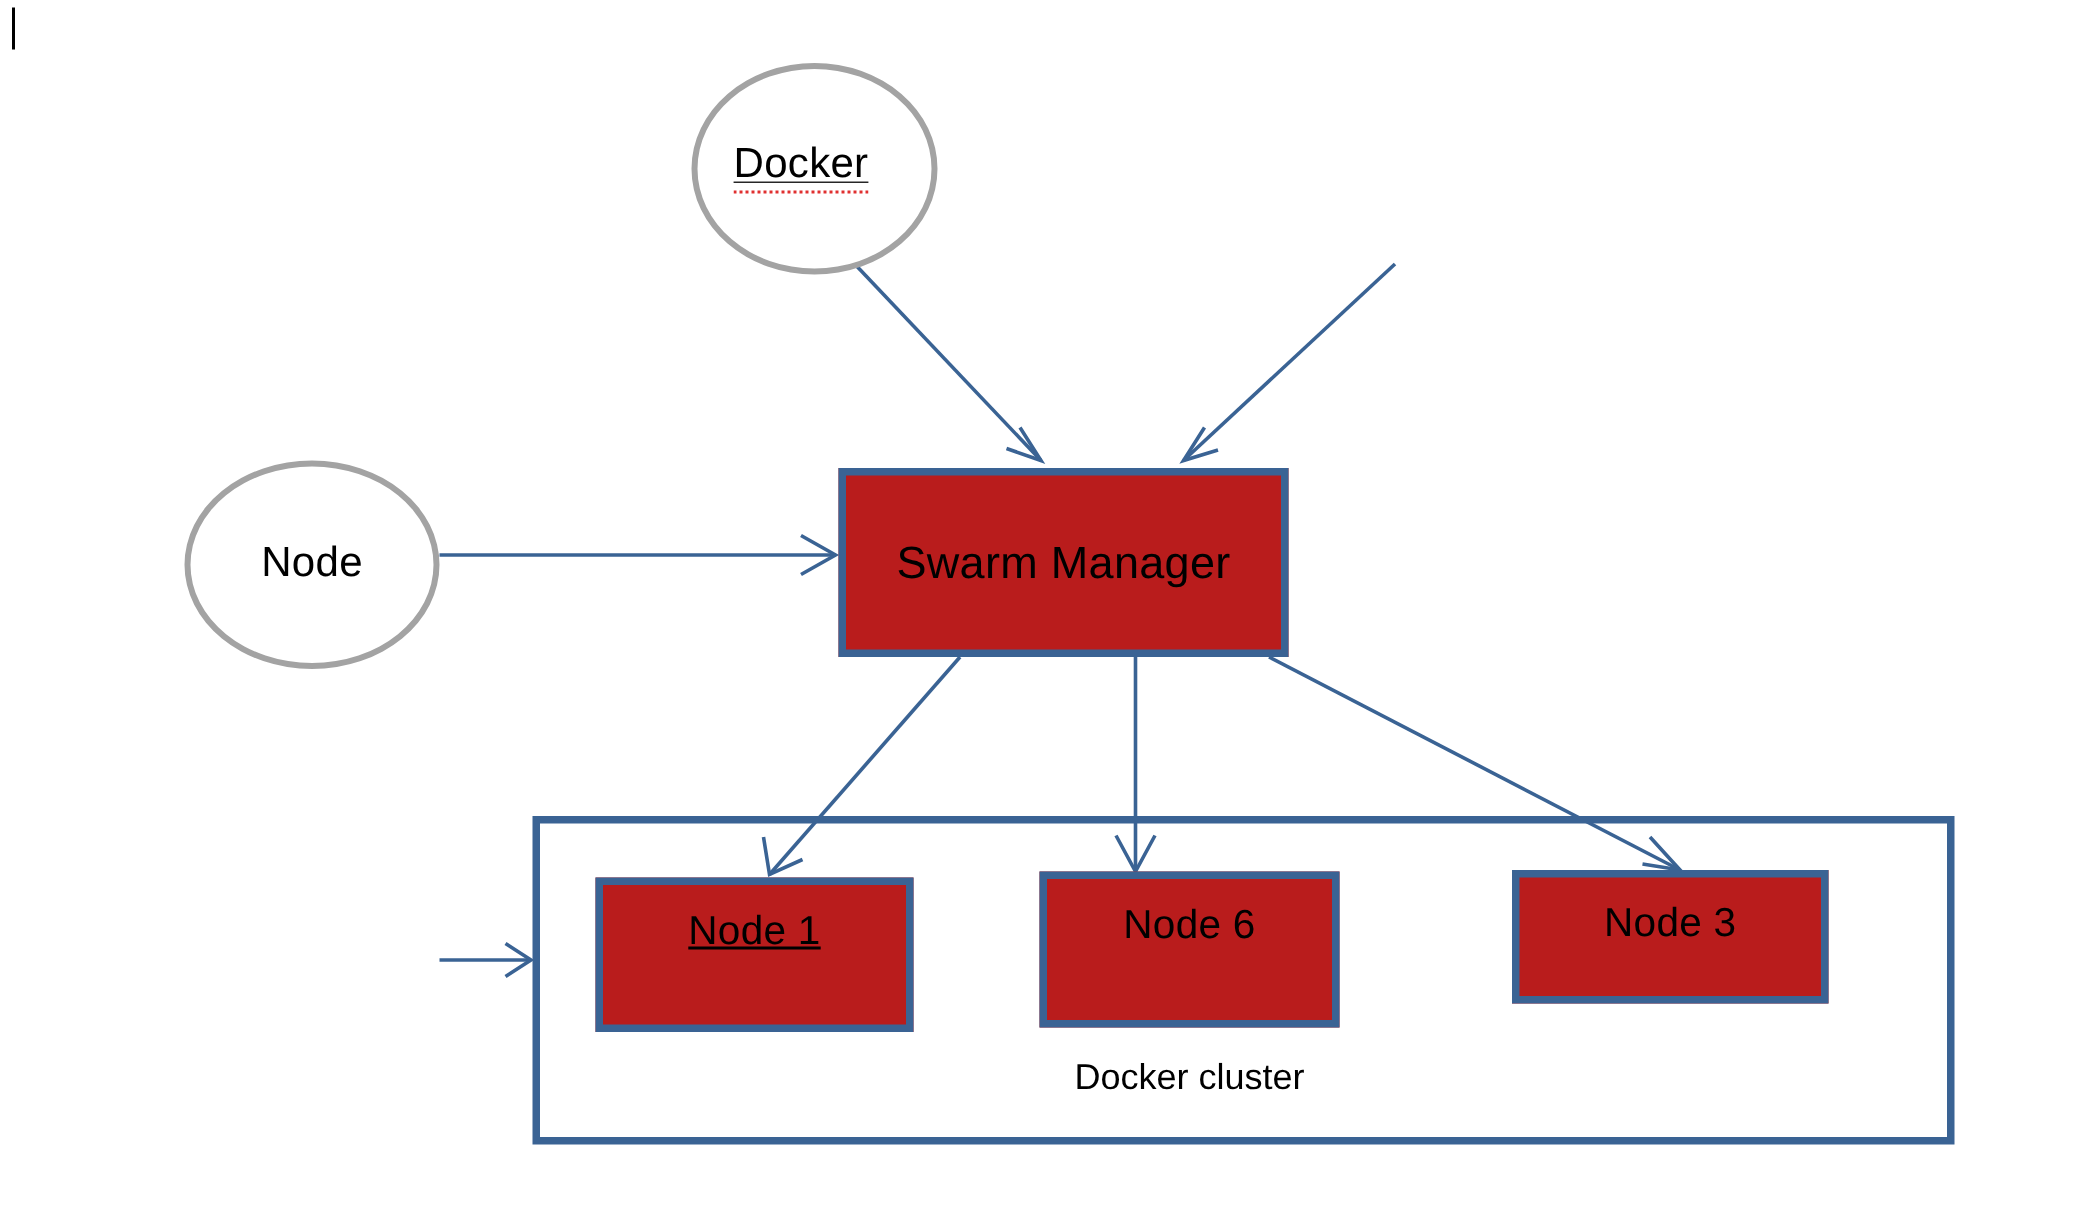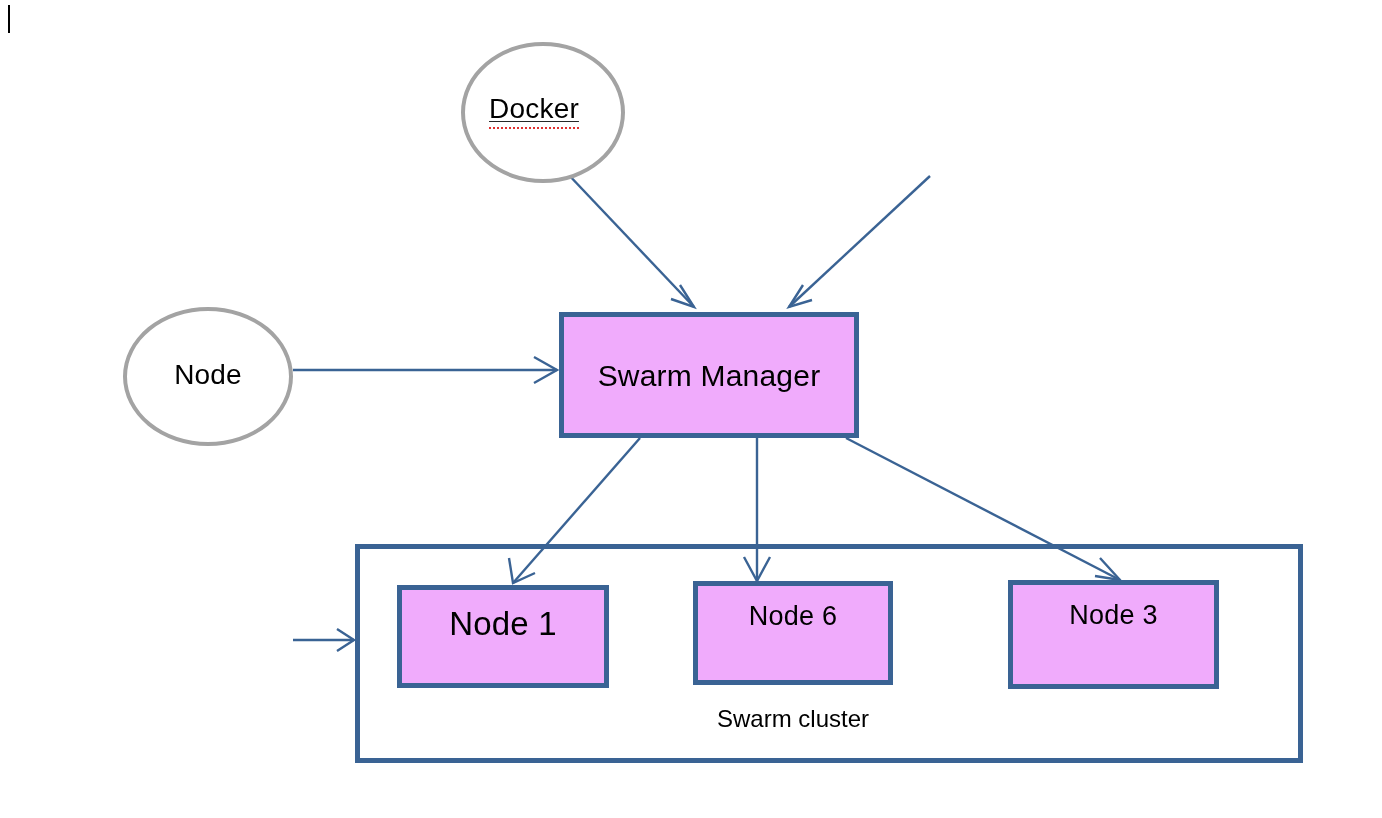--- a/index.html
+++ b/index.html
@@ -34,21 +34,21 @@
     color: #000000;
     background: transparent;
   }
   .ellipse {
     border: 4px solid #a3a3a3;
     border-radius: 50%;
     background: #ffffff;
   }
   .rect {
     border: 5px solid #3a6394;
-    background: #f0abfc;
+    background: #b91c1c;
   }
   .cluster-box {
     border: 5px solid #3a6394;
     background: transparent;
     display: block;
   }
   .label {
     font-size: 26px;
     line-height: 1.1;
     white-space: nowrap;
@@ -152,26 +152,26 @@
 
 
   <div class="node rect" style="left:559px; top:312px; width:300px; height:126px;">
     <span class="label" style="font-size:30px;">Swarm Manager</span>
   </div>
 
   <div class="node cluster-box" style="left:355px; top:544px; width:948px; height:219px;">
   </div>
 
   <div class="node rect" style="left:397px; top:585px; width:212px; height:103px;">
-    <span class="label node-label-top" style="font-size:33px;">Node 1</span>
+    <span class="label node-label-top" style="font-size:27px;text-decoration:underline;">Node 1</span>
   </div>
 
   <div class="node rect" style="left:693px; top:581px; width:200px; height:104px;">
     <span class="label node-label-top" style="font-size:27px;">Node 6</span>
   </div>
 
-  <div class="node rect" style="left:1008px; top:580px; width:211px; height:109px;">
+  <div class="node rect" style="left:1008px; top:580px; width:211px; height:89px;">
     <span class="label node-label-top" style="font-size:27px;">Node 3</span>
   </div>
 
-  <div class="cluster-caption" style="left:693px; top:705px; width:200px;">Swarm cluster</div>
+  <div class="cluster-caption" style="left:693px; top:705px; width:200px;">Docker cluster</div>
 
 </div>
 
 </body></html>

